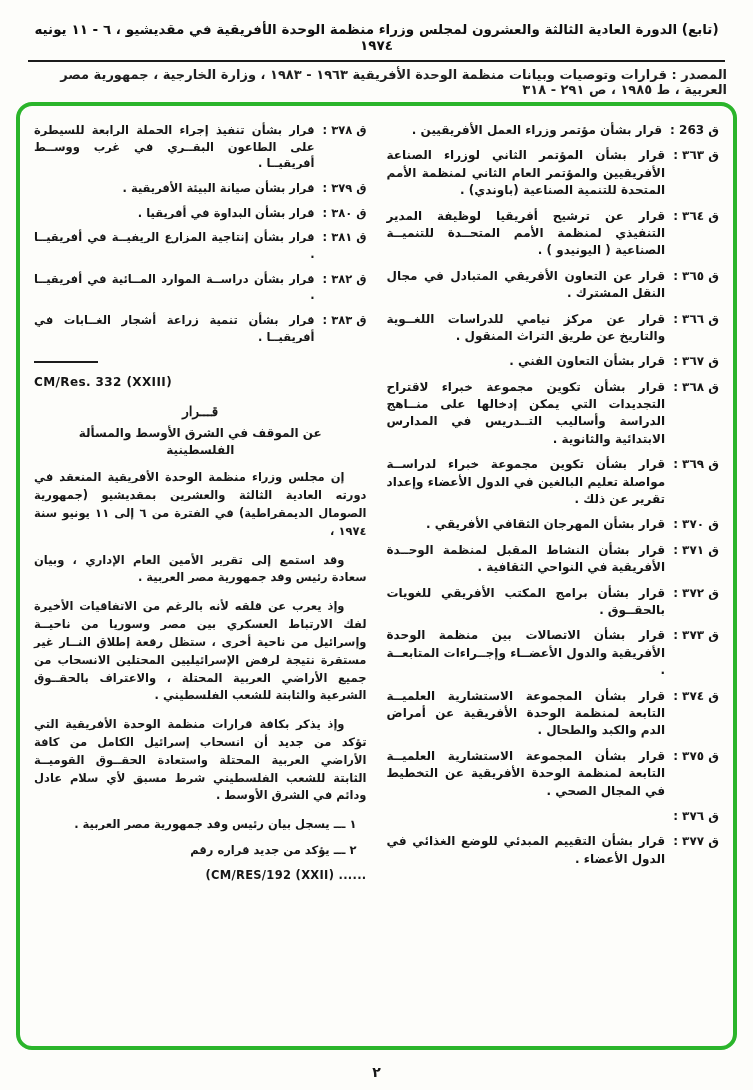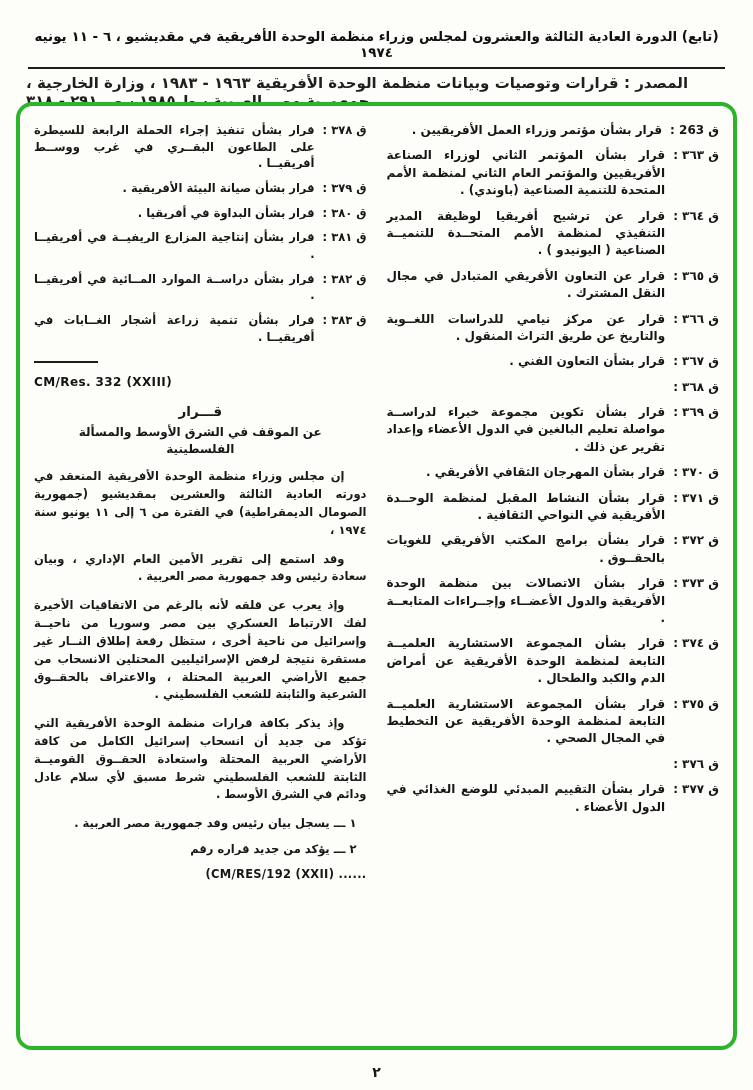--- a/index.html
+++ b/index.html
@@ -6,28 +6,28 @@
   html,body { width:753px; height:1090px; }
   body {
     background:#fdfdfa;
     font-family:"DejaVu Sans", sans-serif;
     color:#171717;
     overflow:hidden;
   }
   .page { position:relative; width:753px; height:1090px; }
 
   
-  .doc-header { padding:28px 26px 0; direction:rtl; }
+  .doc-header { padding:21px 26px 0; direction:rtl; }
   .header-title {
     font-size:13.5px; font-weight:bold; text-align:center;
     letter-spacing:.2px; color:#101010;
   }
   .header-rule { border-top:2px solid #1c1c1c; margin:7px 2px 5px; }
   .header-source {
-    font-size:15px; font-weight:bold; text-align:left; color:#1f1f1f;
+    font-size:13px; font-weight:bold; text-align:right; color:#1f1f1f;
   }
 
   
   .green-box {
     position:absolute; left:16px; right:16px; top:102px; bottom:40px;
     border:4px solid #2bb52b; border-radius:16px;
     padding:16px 14px 12px; overflow:hidden; background:#fdfdfa;
   }
   .columns { display:flex; direction:rtl; gap:20px; height:100%; }
   .col { flex:1; min-width:0; }
@@ -49,21 +49,21 @@
     border-top:2px solid #1c1c1c; width:64px;
     margin:16px auto 12px 0; 
     margin-right:auto; margin-left:0;
   }
   .cm-ref {
     direction:ltr; text-align:left;
     font-weight:bold; font-size:12px; letter-spacing:.4px;
     margin-bottom:14px; color:#141414;
   }
   .res-heading { text-align:center; direction:rtl; font-weight:bold; margin-bottom:12px; }
-  .res-heading-line1 { font-size:13.5px; letter-spacing:2px; margin-bottom:6px; }
+  .res-heading-line1 { font-size:13.5px; letter-spacing:2px; margin-bottom:6px;font-family:Liberation Serif, serif; }
   .res-heading-line2 { font-size:12px; margin-bottom:3px; }
   .res-heading-line3 { font-size:12px; }
 
   .res-para {
     direction:rtl; text-align:justify; font-weight:bold;
     font-size:11.5px; line-height:1.55; text-indent:22px;
     margin-bottom:11px; color:#181818;
   }
   .res-point {
     direction:rtl; text-align:right; font-weight:bold;
@@ -115,20 +115,21 @@
         <div class="res-item">
             <span class="res-num">ق ٣٦٦ :</span>
             <span class="res-text">قرار عن مركز نيامي للدراسات اللغــوية والتاريخ عن طريق التراث المنقول .</span>
           </div>
         <div class="res-item">
             <span class="res-num">ق ٣٦٧ :</span>
             <span class="res-text">قرار بشأن التعاون الفني .</span>
           </div>
         <div class="res-item">
             <span class="res-num">ق ٣٦٨ :</span>
+            <span class="res-text">قرار بشأن تكوين مجموعة خبراء لاقتراح التجديدات التي يمكن إدخالها على منــاهج الدراسة وأساليب التــدريس في المدارس الابتدائية والثانوية .</span>
           </div>
         <div class="res-item">
             <span class="res-num">ق ٣٦٩ :</span>
             <span class="res-text">قرار بشأن تكوين مجموعة خبراء لدراســة مواصلة تعليم البالغين في الدول الأعضاء وإعداد تقرير عن ذلك .</span>
           </div>
         <div class="res-item">
             <span class="res-num">ق ٣٧٠ :</span>
             <span class="res-text">قرار بشأن المهرجان الثقافي الأفريقي .</span>
           </div>
         <div class="res-item">

